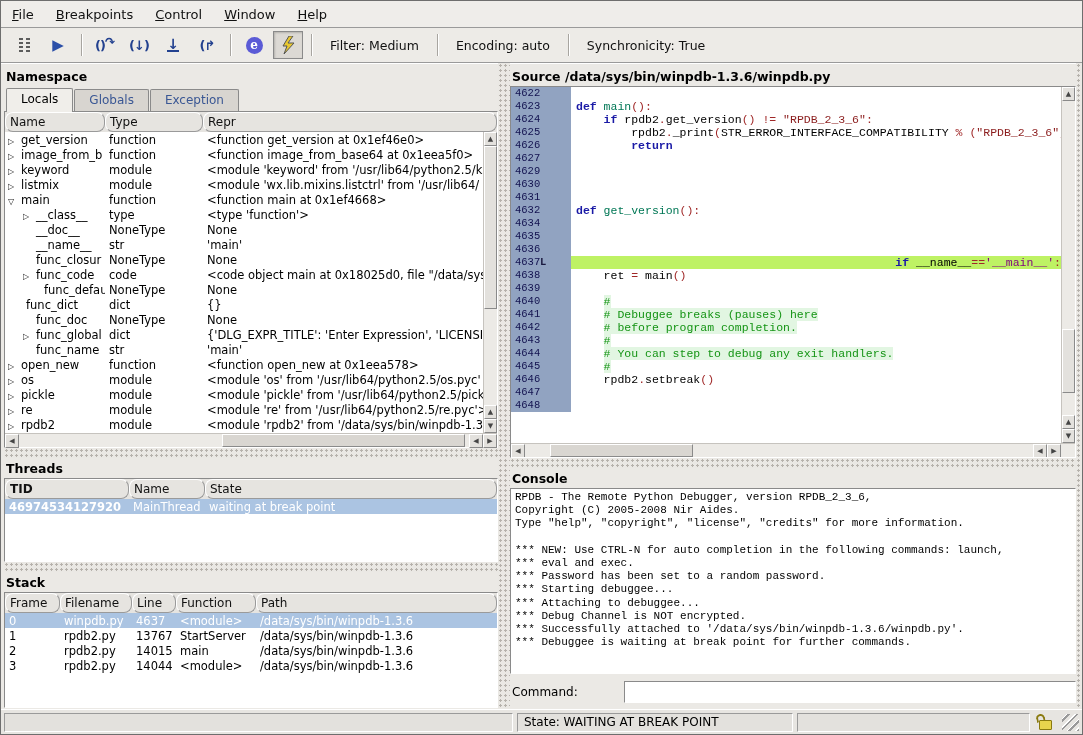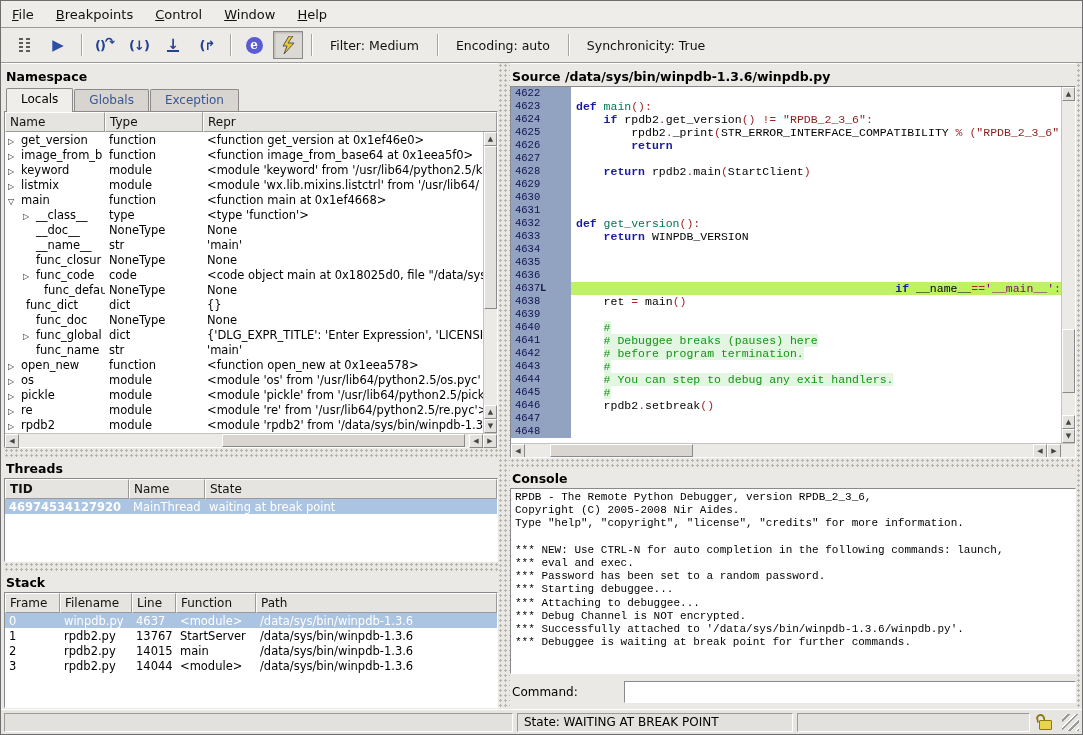--- a/index.html
+++ b/index.html
@@ -51,21 +51,21 @@
          background:#D8D5D0; color:#3A5794; margin-right:1px; border-radius:2px 2px 0 0; }
   .tab.active { background:#F0EEEA; color:#000; padding-bottom:6px; position:relative; top:1px;
                 border-color:#8a8a8a; }
 
   
   .tframe { border:1px solid #8a8a8a; border-right-color:#fff; border-bottom-color:#fff;
             background:#fff; display:flex; flex-direction:column; flex:0 0 auto; }
   .thead { display:flex; background:#E6E4E0; flex:0 0 auto; height:20px; }
   .th { font-size:12px; color:#111; padding:2px 4px; border-top:1px solid #fff; border-left:1px solid #fff;
         border-right:1px solid #9a9a9a; border-bottom:1px solid #9a9a9a; background:#E6E4E0;
-        white-space:nowrap; overflow:hidden; }
+        white-space:nowrap; overflow:hidden;border-radius:8px; }
   .trow { display:flex; height:15px; font-size:11.5px; white-space:nowrap; align-items:center; }
   .trow.sel { background:#ABC4E2; color:#fff; }
   .trow.partial { height:5px; overflow:hidden; align-items:flex-start; }
   .c { overflow:hidden; white-space:pre; padding:0 4px; flex:0 0 auto; }
   .tri { display:inline-block; width:13px; font-size:8px; color:#222; }
 
   
   .w-nsname { width:100px; } .w-nstype { width:98px; } .w-nsrepr { flex:1 1 auto !important; }
   
   .w-tid { width:124px;font-weight:bold; } .w-tname { width:76px; } .w-tstate { flex:1 1 auto !important; }
@@ -454,27 +454,20 @@
               </div>
               <div class="srcline">
                 <span class="gut">
                   <span class="lnum">4627</span>
                   <span class="lmark"></span>
                 </span>
                 <span class="codepart"></span>
               </div>
               <div class="srcline">
                 <span class="gut">
-                  <span class="lnum">4628</span>
-                  <span class="lmark"></span>
-                </span>
-                <span class="codepart"><span class="t-p">    </span><span class="t-k">return </span><span class="t-p">rpdb2</span><span class="t-o">.</span><span class="t-p">main</span><span class="t-o">(</span><span class="t-p">StartClient</span><span class="t-o">)</span></span>
-              </div>
-              <div class="srcline">
-                <span class="gut">
                   <span class="lnum">4629</span>
                   <span class="lmark"></span>
                 </span>
                 <span class="codepart"></span>
               </div>
               <div class="srcline">
                 <span class="gut">
                   <span class="lnum">4630</span>
                   <span class="lmark"></span>
                 </span>
@@ -486,27 +479,20 @@
                   <span class="lmark"></span>
                 </span>
                 <span class="codepart"></span>
               </div>
               <div class="srcline">
                 <span class="gut">
                   <span class="lnum">4632</span>
                   <span class="lmark"></span>
                 </span>
                 <span class="codepart"><span class="t-k">def </span><span class="t-f">get_version</span><span class="t-o">():</span></span>
-              </div>
-              <div class="srcline">
-                <span class="gut">
-                  <span class="lnum">4633</span>
-                  <span class="lmark"></span>
-                </span>
-                <span class="codepart"><span class="t-p">    </span><span class="t-k">return </span><span class="t-p">WINPDB_VERSION</span></span>
               </div>
               <div class="srcline">
                 <span class="gut">
                   <span class="lnum">4634</span>
                   <span class="lmark"></span>
                 </span>
                 <span class="codepart"></span>
               </div>
               <div class="srcline">
                 <span class="gut">
@@ -555,21 +541,21 @@
                   <span class="lnum">4641</span>
                   <span class="lmark"></span>
                 </span>
                 <span class="codepart"><span class="t-p">    </span><span class="t-c"># Debuggee breaks (pauses) here</span></span>
               </div>
               <div class="srcline">
                 <span class="gut">
                   <span class="lnum">4642</span>
                   <span class="lmark"></span>
                 </span>
-                <span class="codepart"><span class="t-p">    </span><span class="t-c"># before program termination.</span></span>
+                <span class="codepart"><span class="t-p">    </span><span class="t-c"># before program completion.</span></span>
               </div>
               <div class="srcline">
                 <span class="gut">
                   <span class="lnum">4643</span>
                   <span class="lmark"></span>
                 </span>
                 <span class="codepart"><span class="t-p">    </span><span class="t-c">#</span></span>
               </div>
               <div class="srcline">
                 <span class="gut">

